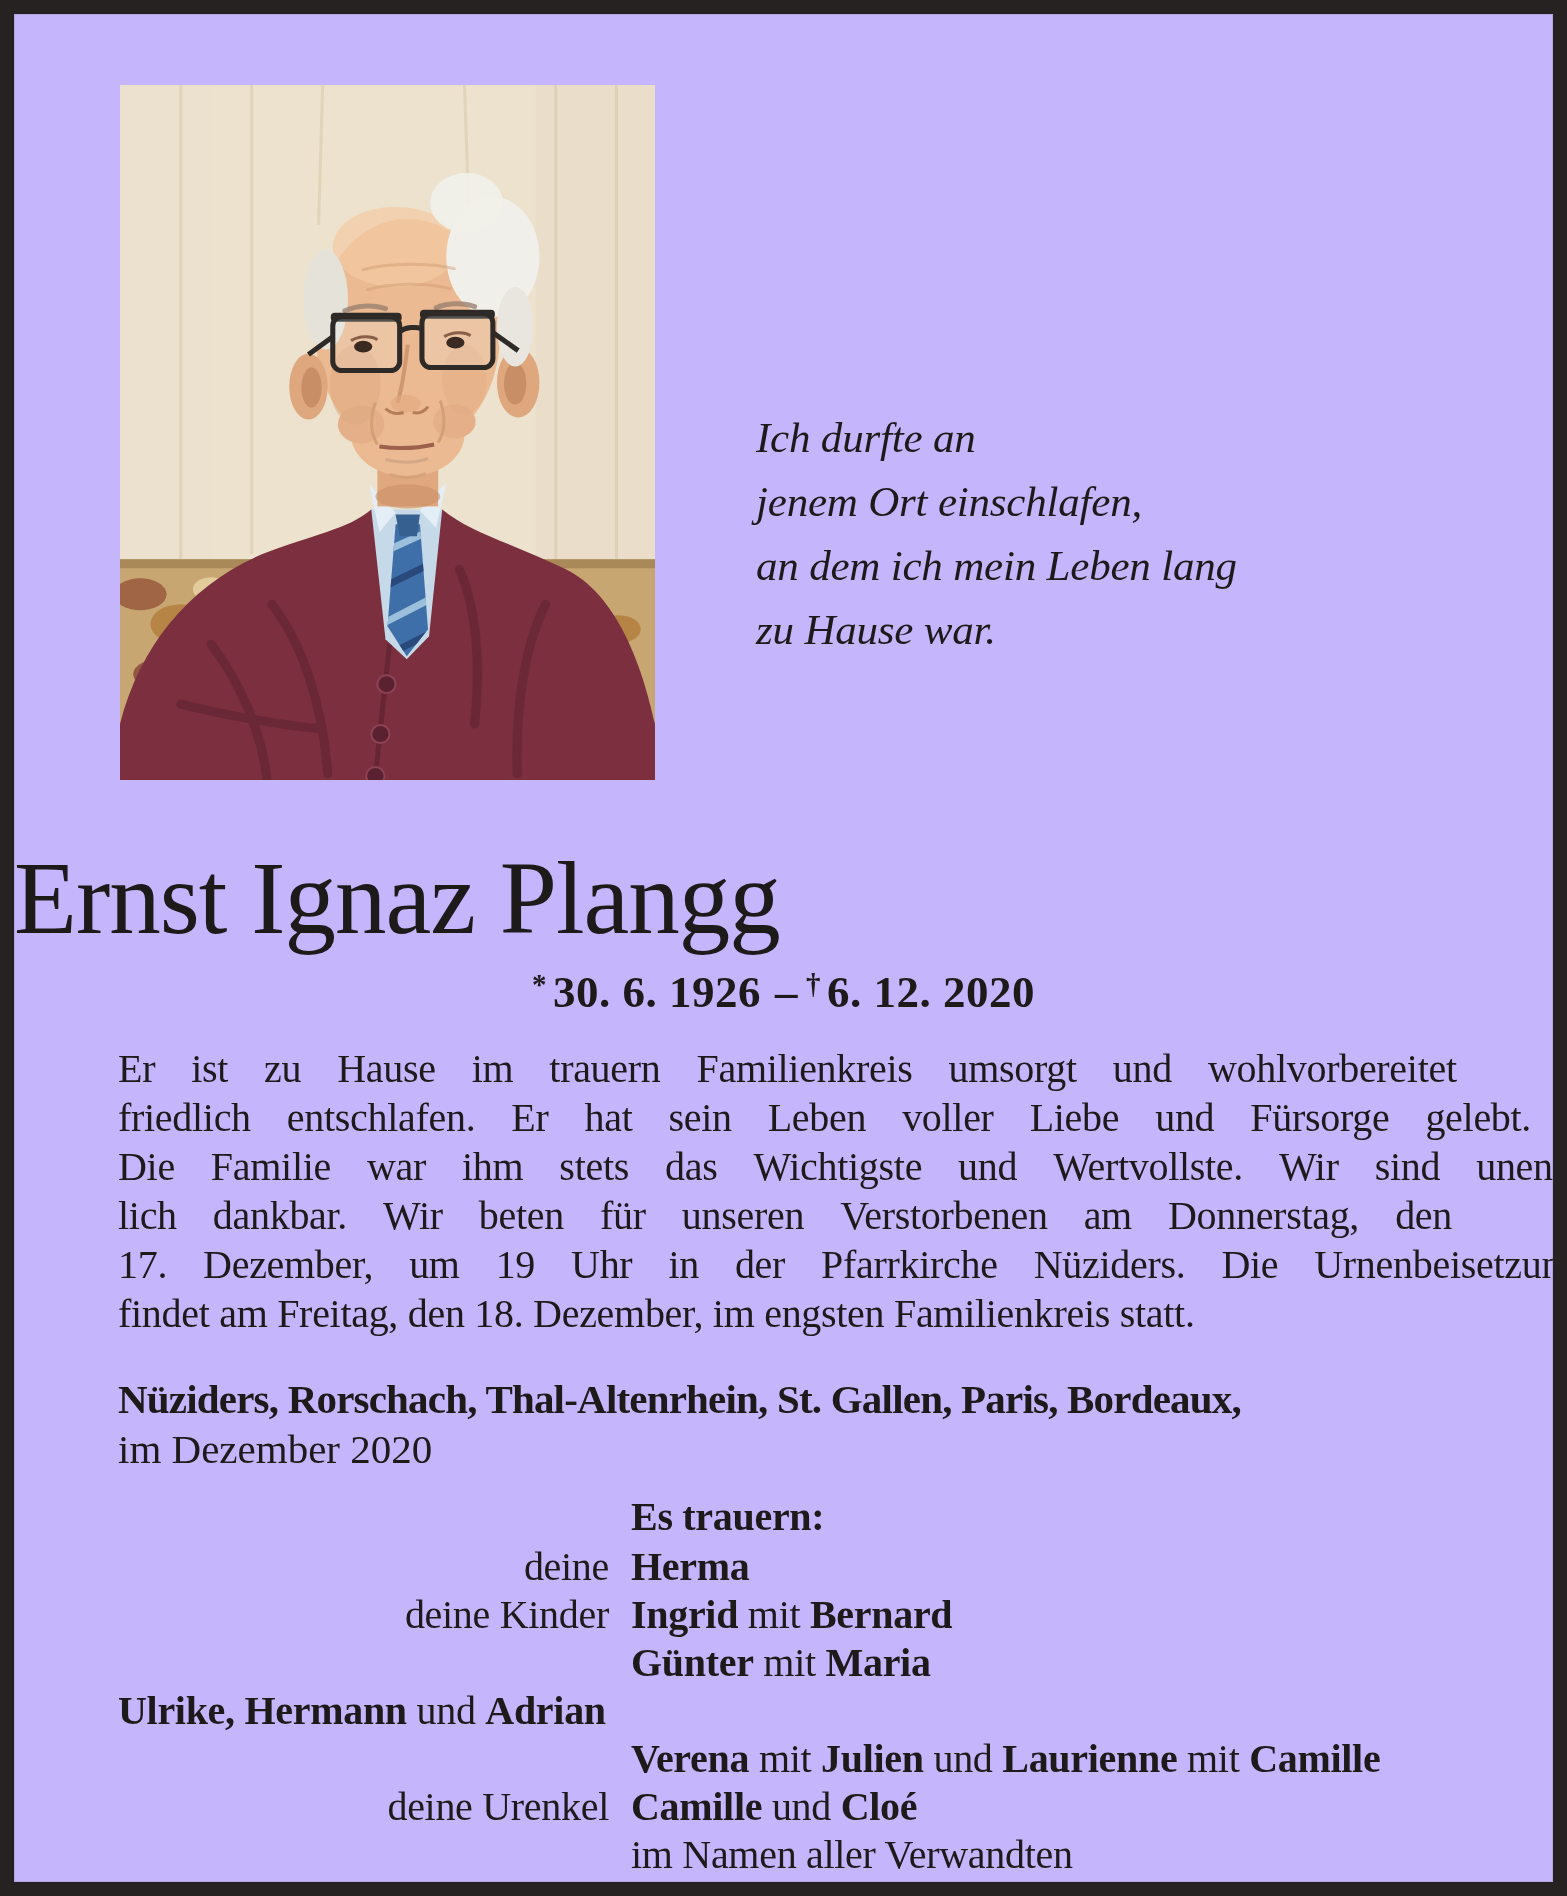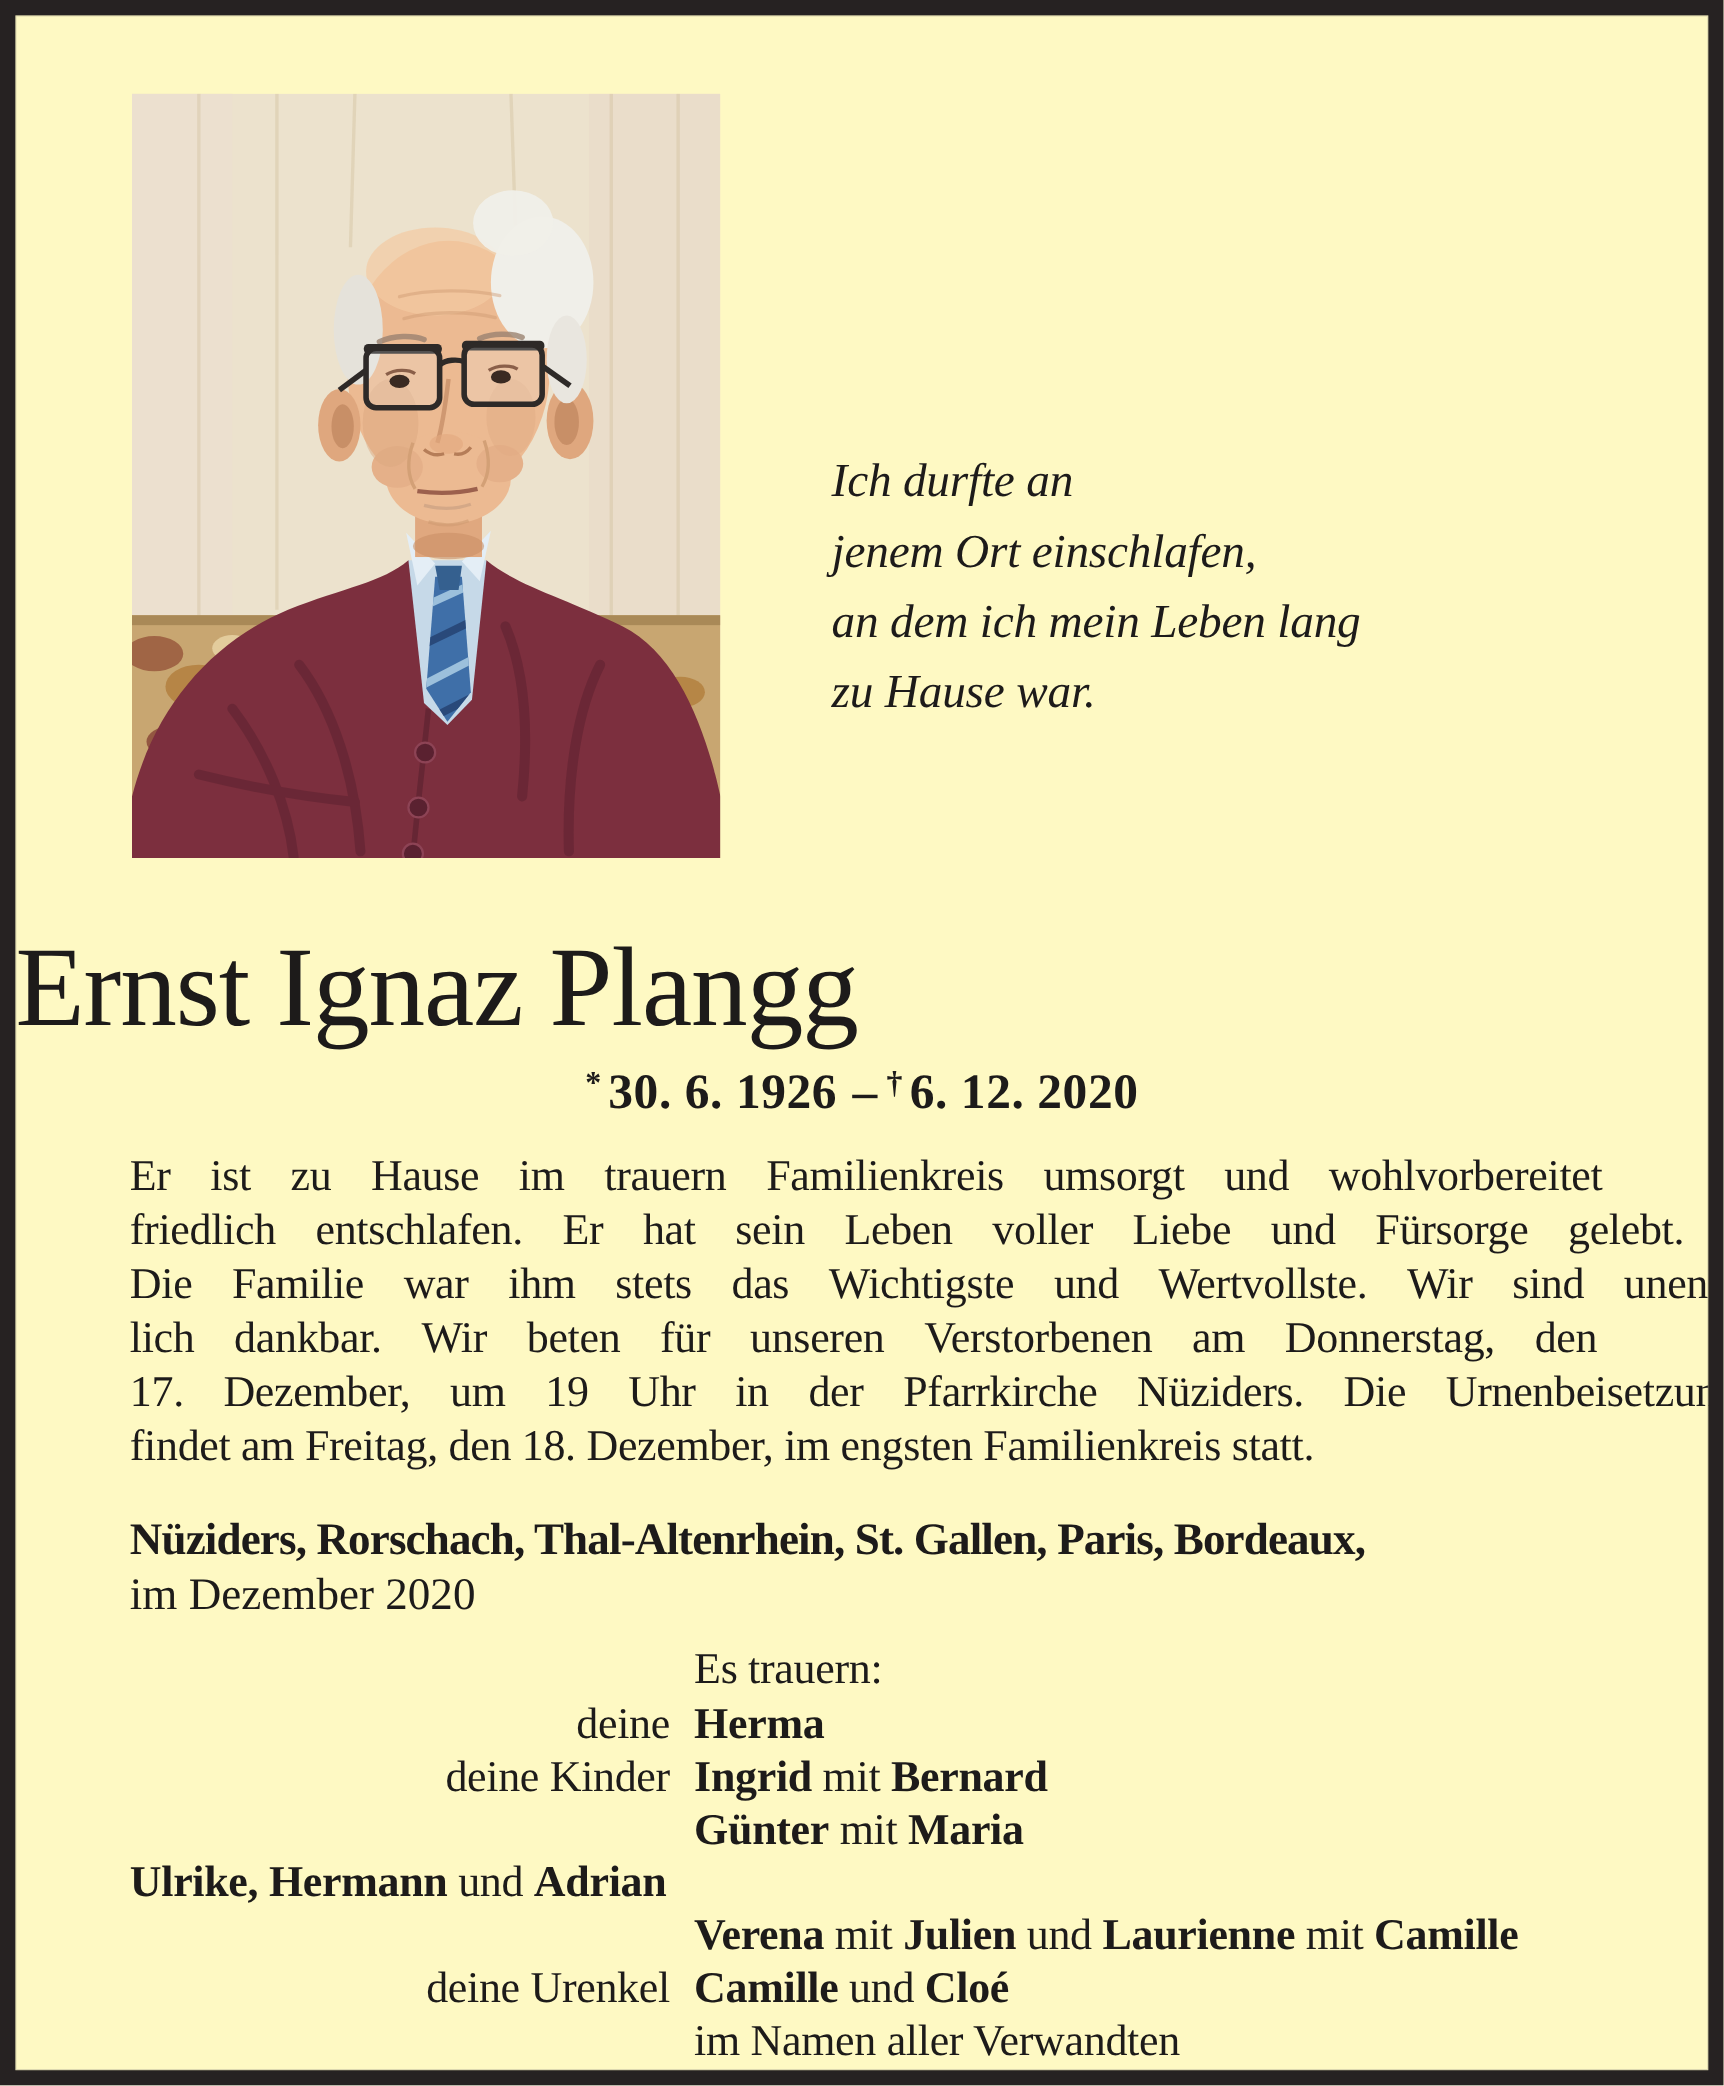--- a/index.html
+++ b/index.html
@@ -1,19 +1,19 @@
 <!DOCTYPE html>
 <html><head>
 <meta charset="utf-8">
 <style>
   html,body{margin:0;padding:0;background:#ffffff;}
   .page{
     position:relative;
     width:1567px;height:1896px;
-    background:#fef9c3;
+    background:#c4b5fd;
     border:14px solid #262222;
     box-sizing:border-box;
     font-family:"Liberation Serif","DejaVu Serif",serif;
     color:#1d1b1a;
     overflow:hidden;
   }
   .page::after{ 
     content:"";position:absolute;inset:0;pointer-events:none;
     box-shadow:inset 0 0 0 1px rgba(120,120,120,.25);
   }
@@ -54,21 +54,21 @@
     letter-spacing:-0.8px;white-space:nowrap;
   }
   .date-line{
     position:absolute;left:104px;top:1411px;
     font-size:41px;line-height:48px;
   }
   .mourning{
     position:absolute;left:104px;top:1479px;width:1424px;
     font-size:40px;line-height:48px;letter-spacing:-0.3px;
   }
-  .mourning .heading{margin-left:513px;margin-bottom:2px;}
+  .mourning .heading{margin-left:513px;margin-bottom:2px;font-weight:bold;}
   .mrow{display:grid;grid-template-columns:491px 1fr;column-gap:22px;}
   .mrow .label{text-align:right;white-space:nowrap;}
   .mrow .names{white-space:nowrap;}
   .b{font-weight:700;}
 </style>
 </head>
 <body>
 
 <div class="page">
 

